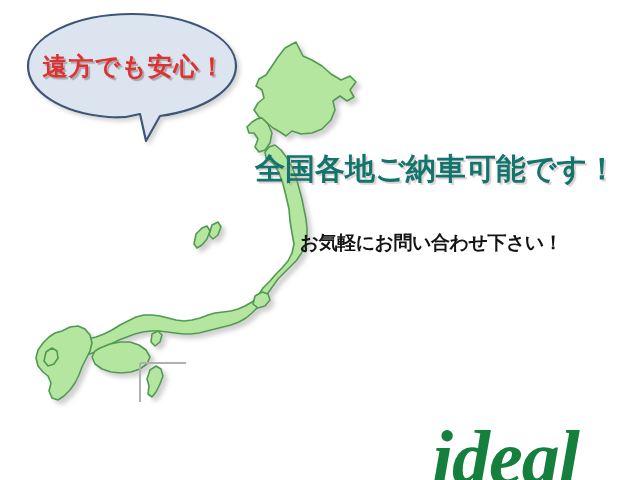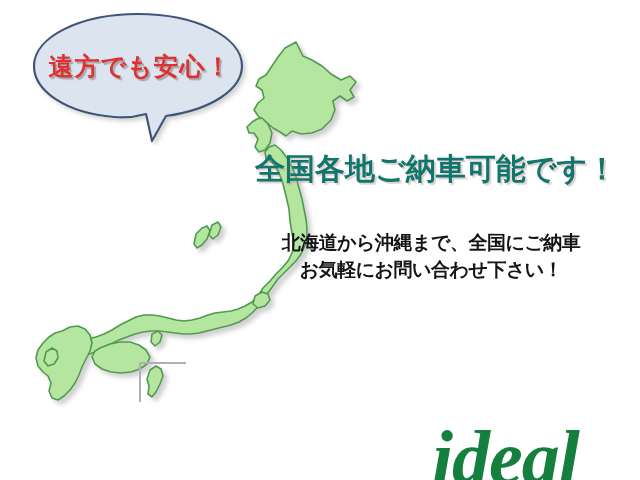--- a/index.html
+++ b/index.html
@@ -22,21 +22,21 @@
     position: absolute;
     left: 0;
     top: 0;
     width: 640px;
     height: 480px;
   }
 
   
   #speech-bubble {
     position: absolute;
-    left: 28px;
+    left: 22px;
     top: 10px;
     width: 224px;
     height: 136px;
     text-align: right;
   }
   #speech-bubble-text {
     position: absolute;
     left: 0;
     top: 0;
     width: 224px;
@@ -192,19 +192,18 @@
                C104,108 96,108 86,107
                C38,103 6,81 6,56
                C6,27 52,4 110,4 Z"></path>
     </svg>
     <div id="speech-bubble-text">遠方でも安心！</div>
   </div>
 
   <div id="headline">全国各地ご納車可能です！</div>
 
   <div id="body-copy">
-    <span class="copy-line">北海道から沖縄まで、全国にご納車</span>
     <span class="copy-line">お気軽にお問い合わせ下さい！</span>
   </div>
 
   <div id="brand-logo">ideal</div>
 
 </div>
 
 </body></html>

